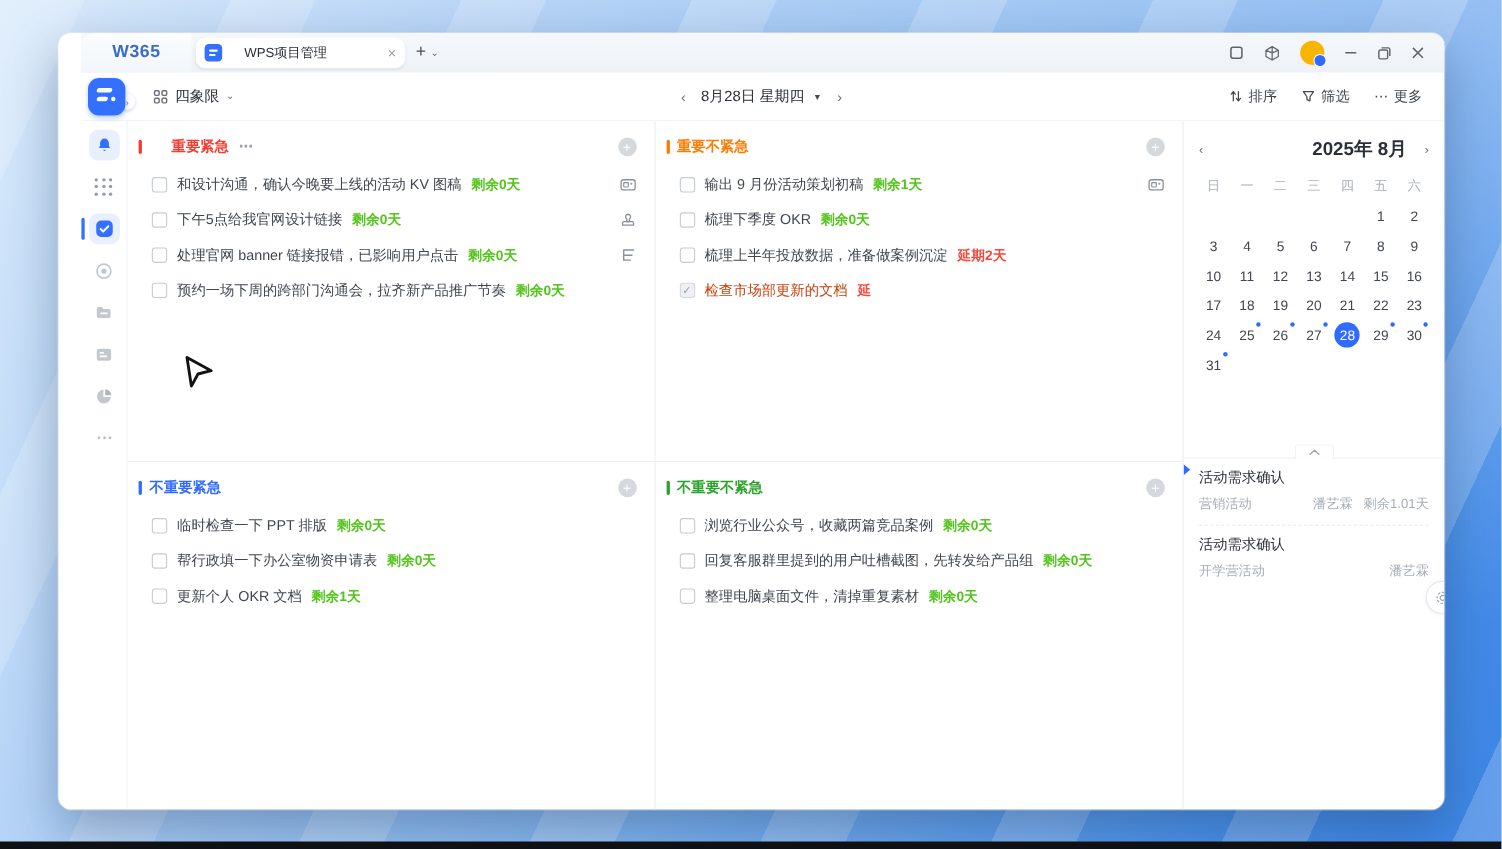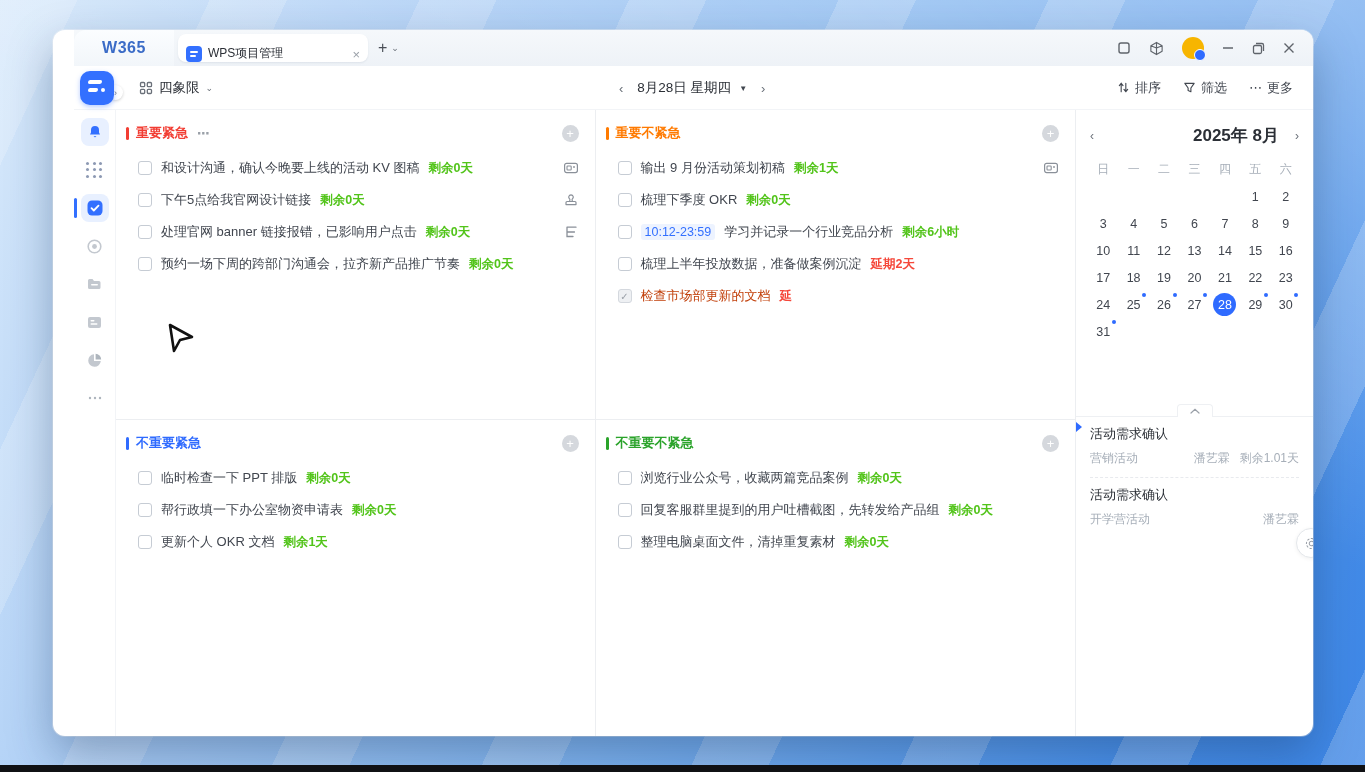--- a/index.html
+++ b/index.html
@@ -26,21 +26,21 @@
   .titlebar {
     height:36px; flex:0 0 36px; display:flex; align-items:center;
     background:linear-gradient(180deg,#f5f8fb,#eef2f7);
     padding:0 10px 0 0; position:relative;
   }
   .brand { width:100px; display:flex; align-items:center; justify-content:center; height:100%;
     background:linear-gradient(180deg,#fbfdff,#f2f6fa); border-top-left-radius:12px; }
   .brand span { color:#3b6cc7; font-weight:bold; font-size:16px; letter-spacing:.5px; }
   .tab {
     margin-left:4px; width:190px; height:28px; background:#fff; border-radius:8px;
-    display:flex; align-items:flex-end; padding:0 8px; gap:6px;
+    display:flex; align-items:center; padding:0 8px; gap:20px;
     box-shadow:0 1px 2px rgba(30,50,80,.08);
   }
   .tab-appicon { width:16px; height:16px; border-radius:4px; background:#3370ff; position:relative; flex:0 0 16px; }
   .tab-appicon:before { content:""; position:absolute; left:4px; top:4.5px; width:8px; height:2px; background:#fff; border-radius:2px; }
   .tab-appicon:after  { content:""; position:absolute; left:4px; top:9px;  width:6px; height:2px; background:#fff; border-radius:2px; }
   .tab-title { flex:1; font-size:12px; color:#2b2f36; white-space:nowrap; overflow:hidden; }
   .tab-close { color:#9aa0a8; font-size:13px; cursor:default; }
   .newtab { margin-left:10px; color:#4a4f57; font-size:16px; display:flex; align-items:center; gap:4px; }
   .newtab .chev { font-size:9px; color:#6a7079; }
   .win-controls { margin-left:auto; display:flex; align-items:center; gap:18px; padding-right:8px; }
@@ -299,21 +299,21 @@
               <circle cx="13" cy="3" r="1.2" fill="#aeb5bd"></circle>
             </svg>
           </span>
         </div>
       </div>
 
     <div class="quads" id="quads">
         <section class="quad b-r b-b">
           <div class="quad-head">
             <span class="quad-bar" style="background: rgb(242, 61, 51);"></span>
-            <span class="quad-title" style="color: rgb(242, 61, 51);">重要紧急</span>
+            <span class="quad-title" style="color: rgb(242, 61, 51); margin-left: 20px;">重要紧急</span>
             <span class="quad-more">⋯</span>
             <span class="quad-plus">+</span>
           </div>
           <div class="task">
             <span class="cbox"></span>
             <span class="t-text">和设计沟通，确认今晚要上线的活动 KV 图稿</span>
             <span class="t-due" style="color: rgb(82, 196, 26);">剩余0天</span>
             <span class="t-icon">
               <svg class="ic" width="16" height="16" viewBox="0 0 16 16">
                 <rect x="1.6" y="3.4" width="12.8" height="9.2" rx="2" fill="none" stroke="#8a9099" stroke-width="1.2"></rect>
@@ -364,26 +364,20 @@
                 <rect x="1.6" y="3.4" width="12.8" height="9.2" rx="2" fill="none" stroke="#8a9099" stroke-width="1.2"></rect>
                 <rect x="4" y="6" width="4.2" height="4" rx=".8" fill="none" stroke="#8a9099" stroke-width="1.1"></rect>
                 <circle cx="11" cy="7" r=".9" fill="#8a9099"></circle>
               </svg>
             </span>
           </div>
           <div class="task">
             <span class="cbox"></span>
             <span class="t-text">梳理下季度 OKR</span>
             <span class="t-due" style="color: rgb(82, 196, 26);">剩余0天</span>
-          </div>
-          <div class="task">
-            <span class="cbox"></span>
-            <span class="t-time">10:12-23:59</span>
-            <span class="t-text">学习并记录一个行业竞品分析</span>
-            <span class="t-due" style="color: rgb(82, 196, 26);">剩余6小时</span>
           </div>
           <div class="task">
             <span class="cbox"></span>
             <span class="t-text">梳理上半年投放数据，准备做案例沉淀</span>
             <span class="t-due" style="color: rgb(245, 72, 59);">延期2天</span>
           </div>
           <div class="task">
             <span class="cbox done">✓</span>
             <span class="t-text done">检查市场部更新的文档</span>
             <span class="t-due" style="color: rgb(245, 72, 59);">延</span>

